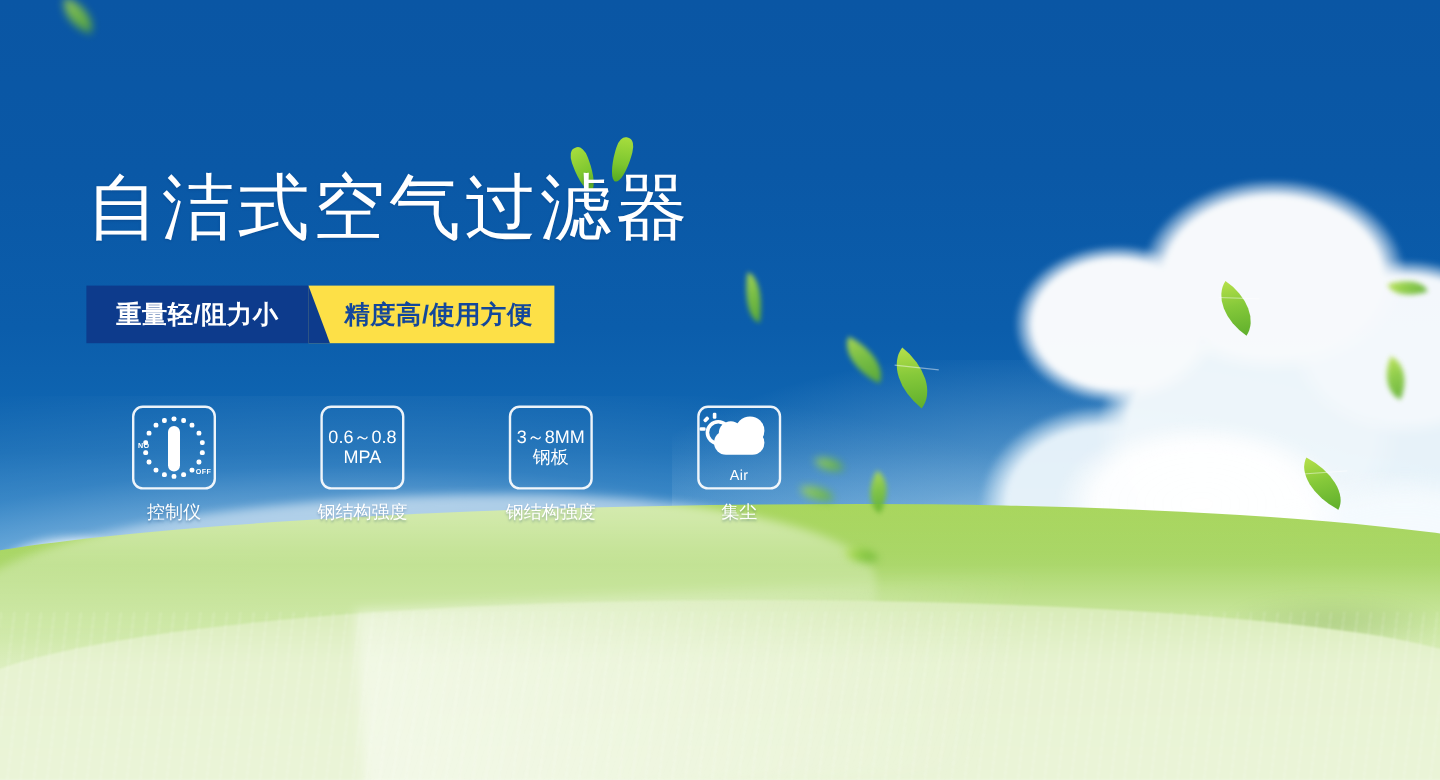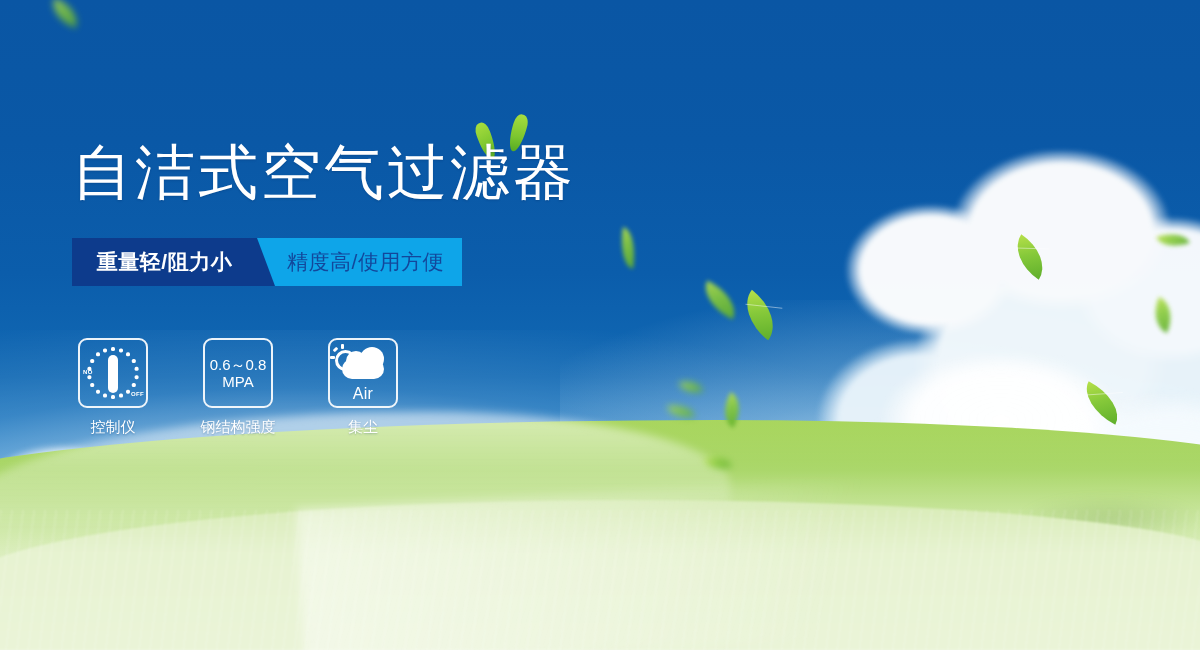--- a/index.html
+++ b/index.html
@@ -194,34 +194,34 @@
     color:#fff;font-size:21px;font-weight:700;letter-spacing:.5px;
     z-index:2;
   }
   .sub-left:after{
     content:"";position:absolute;right:-18px;top:0;
     width:0;height:0;
     border-left:18px solid #0d3b8c;
     border-top:48px solid transparent;
   }
   .sub-right{
-    background:#0ea5e9;
+    background:#fde047;
     flex:1;height:48px;
     display:flex;align-items:center;justify-content:center;
-    color:#13479b;font-size:21px;font-weight:400;letter-spacing:.5px;
+    color:#13479b;font-size:21px;font-weight:700;letter-spacing:.5px;
     padding-left:12px;
     box-sizing:border-box;
   }
 
   
   .features{
     position:absolute;left:78px;top:338px;
     display:flex;gap:55px;
   }
-  .feat{width:70px;}
+  .feat{width:70px;margin-left:32px;}
   .feat-box{
     width:70px;height:70px;
     border:2px solid rgba(255,255,255,.92);
     border-radius:9px;
     box-sizing:border-box;
     position:relative;
     display:flex;align-items:center;justify-content:center;
     text-align:center;
   }
   .feat-text{
@@ -276,21 +276,21 @@
   }
   .airicon .c-b1{position:absolute;left:12px;top:6px;width:20px;height:20px;background:#fff;border-radius:50%;}
   .airicon .c-b2{position:absolute;left:26px;top:2px;width:24px;height:24px;background:#fff;border-radius:50%;}
   .airicon .sun{
     position:absolute;left:1px;top:5px;width:15px;height:15px;
     border:3px solid #fff;border-radius:50%;background:transparent;
   }
   .airicon .ray{position:absolute;background:#fff;width:3px;height:5px;border-radius:1px;}
   .airicon .air-txt{
     position:absolute;left:0;bottom:-2px;width:58px;text-align:center;
-    color:#fff;font-size:16px;letter-spacing:.3px;
+    color:#fff;font-size:12px;letter-spacing:.3px;
   }
 </style>
 </head>
 <body>
 
 <div id="banner">
 
   <div class="sky"></div>
   <div class="sky-glow"></div>
   <div class="sky-glow2"></div>
@@ -372,20 +372,27 @@
 
     <div class="feat">
       <div class="feat-box">
         <div class="feat-text" style="white-space:pre-line">0.6～0.8
 MPA</div>
       </div>
       <div class="feat-label">钢结构强度</div>
     </div>
 
 
+    <div class="feat">
+      <div class="feat-box">
+        <div class="feat-text" style="white-space:pre-line">3～8MM
+钢板</div>
+      </div>
+      <div class="feat-label">钢结构强度</div>
+    </div>
 
     <div class="feat">
       <div class="feat-box">
         <div class="airicon">
           <span class="sun"></span>
           <span class="ray" style="left:7px;top:-1px;transform:rotate(0deg)"></span>
           <span class="ray" style="left:-3px;top:10px;transform:rotate(90deg)"></span>
           <span class="ray" style="left:0px;top:2px;transform:rotate(45deg)"></span>
           <span class="c-b1"></span>
           <span class="c-b2"></span>

